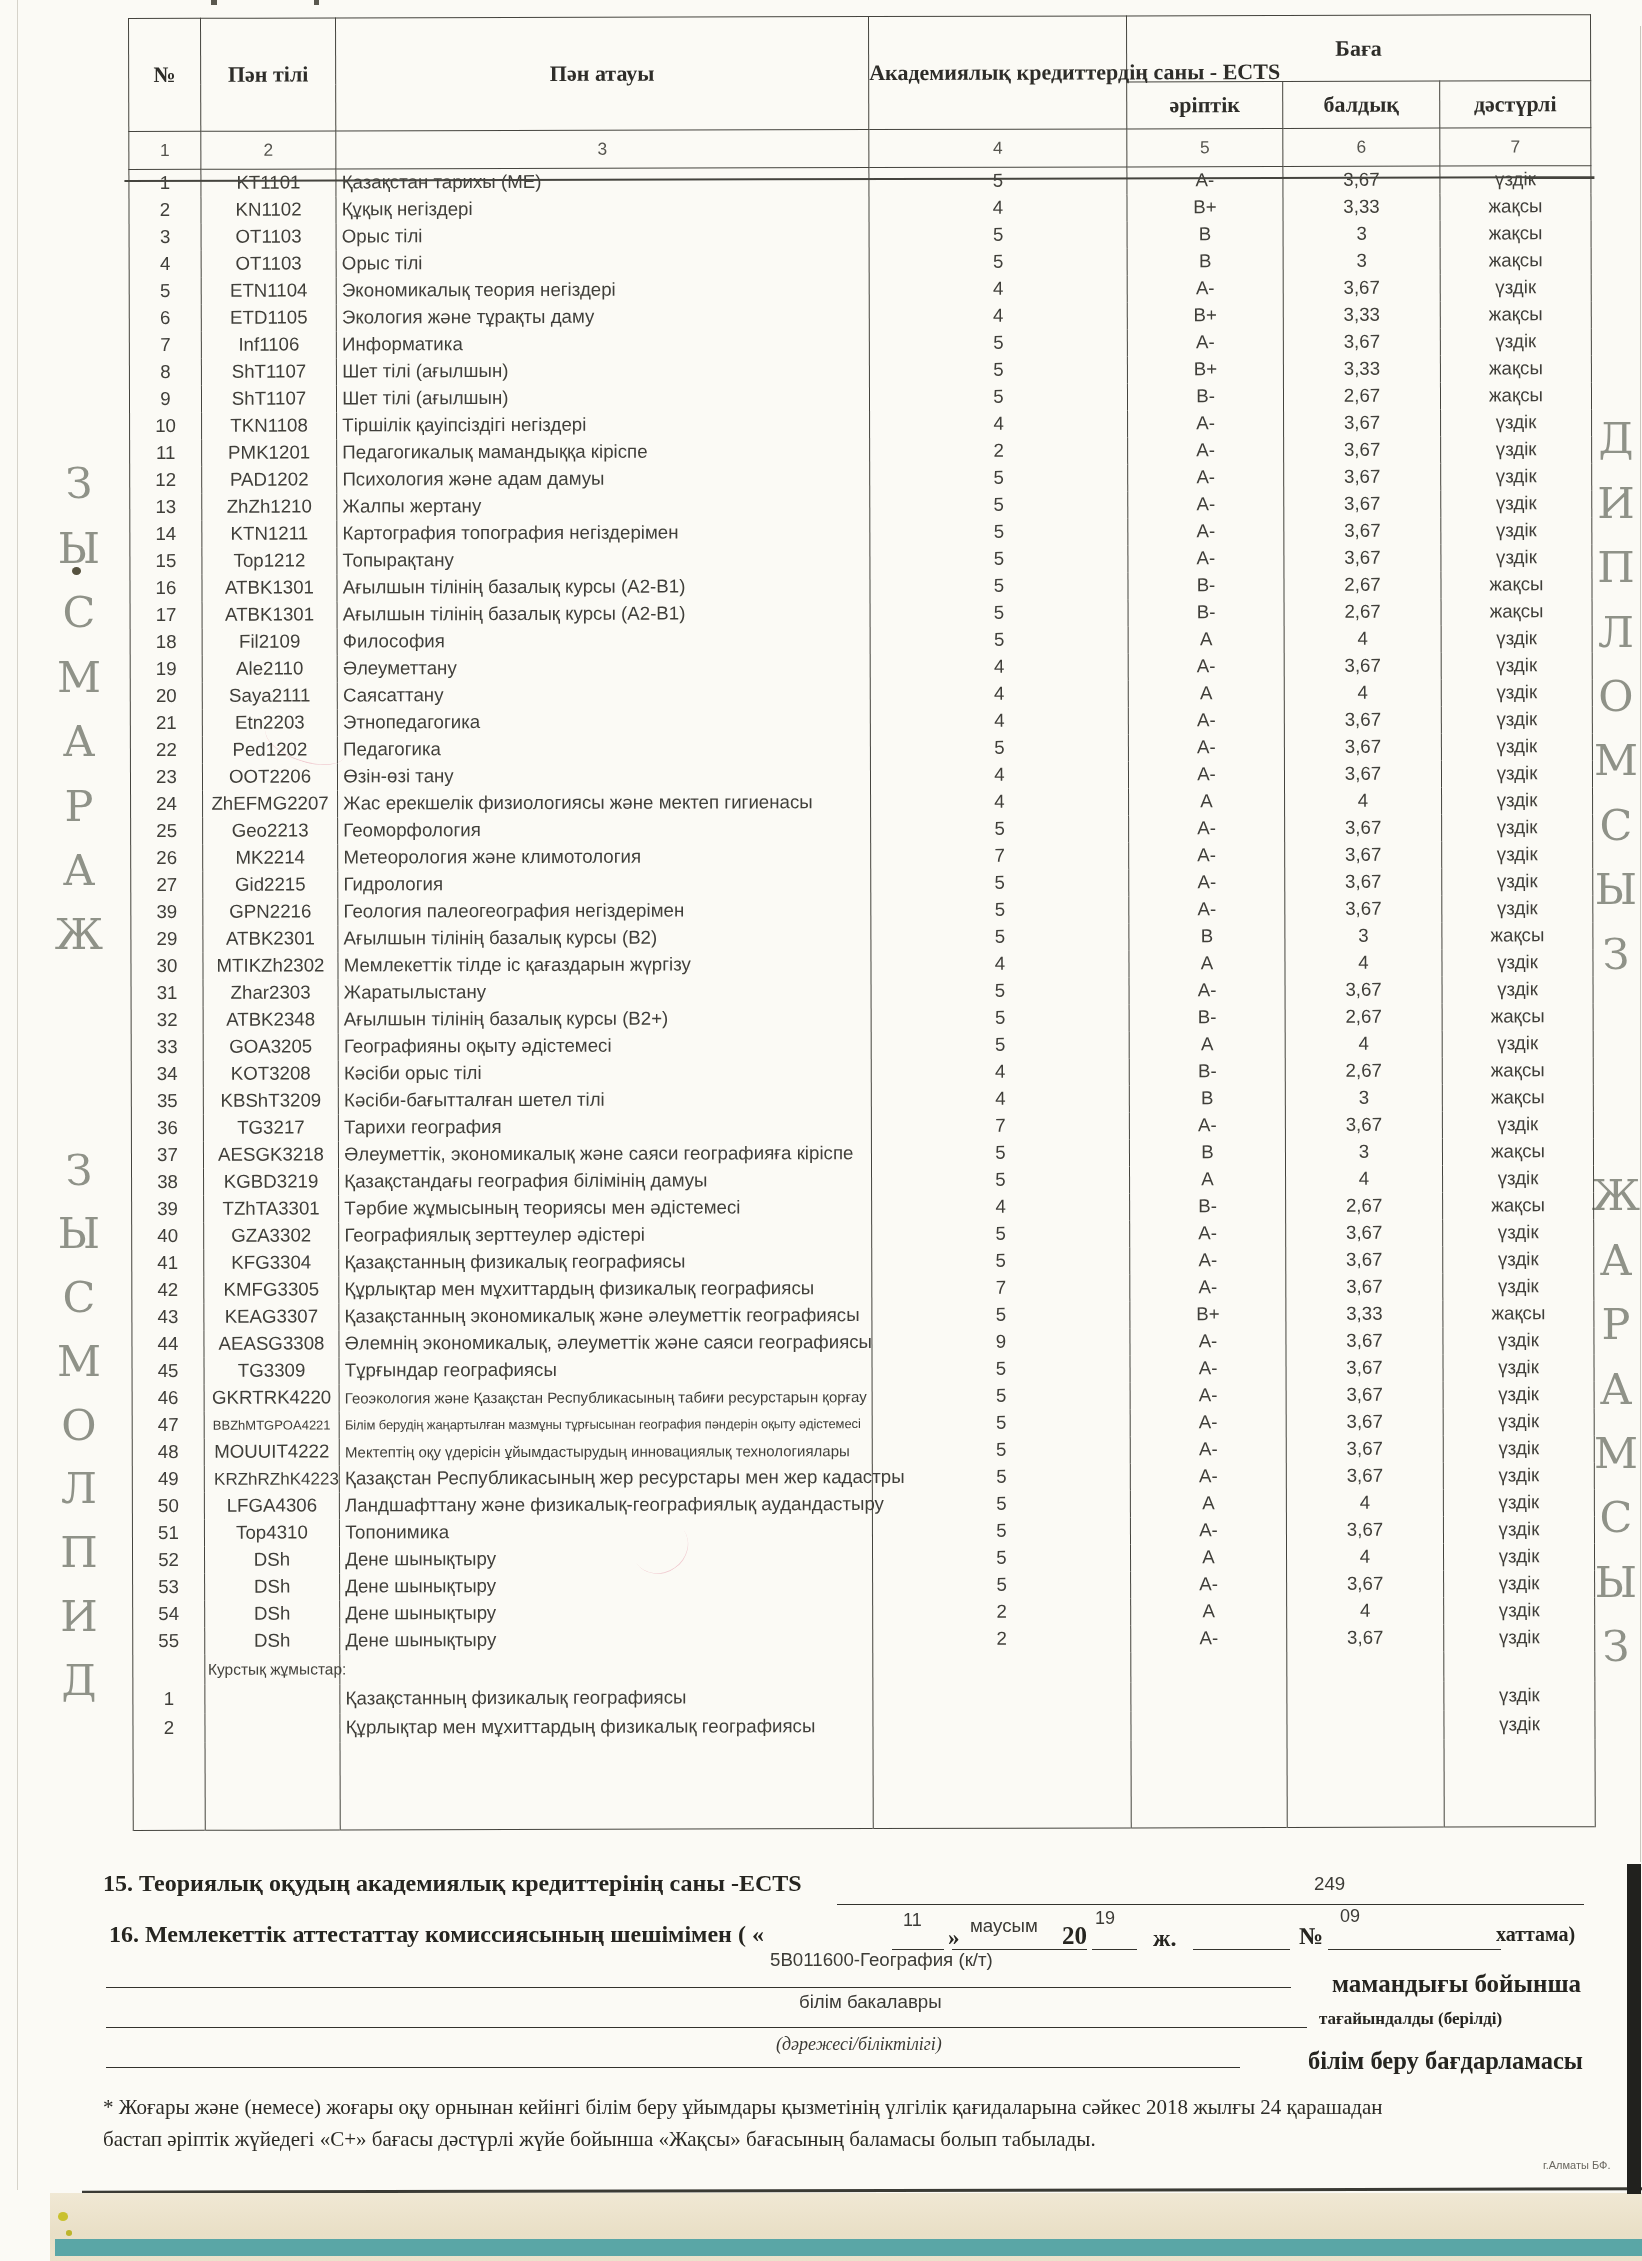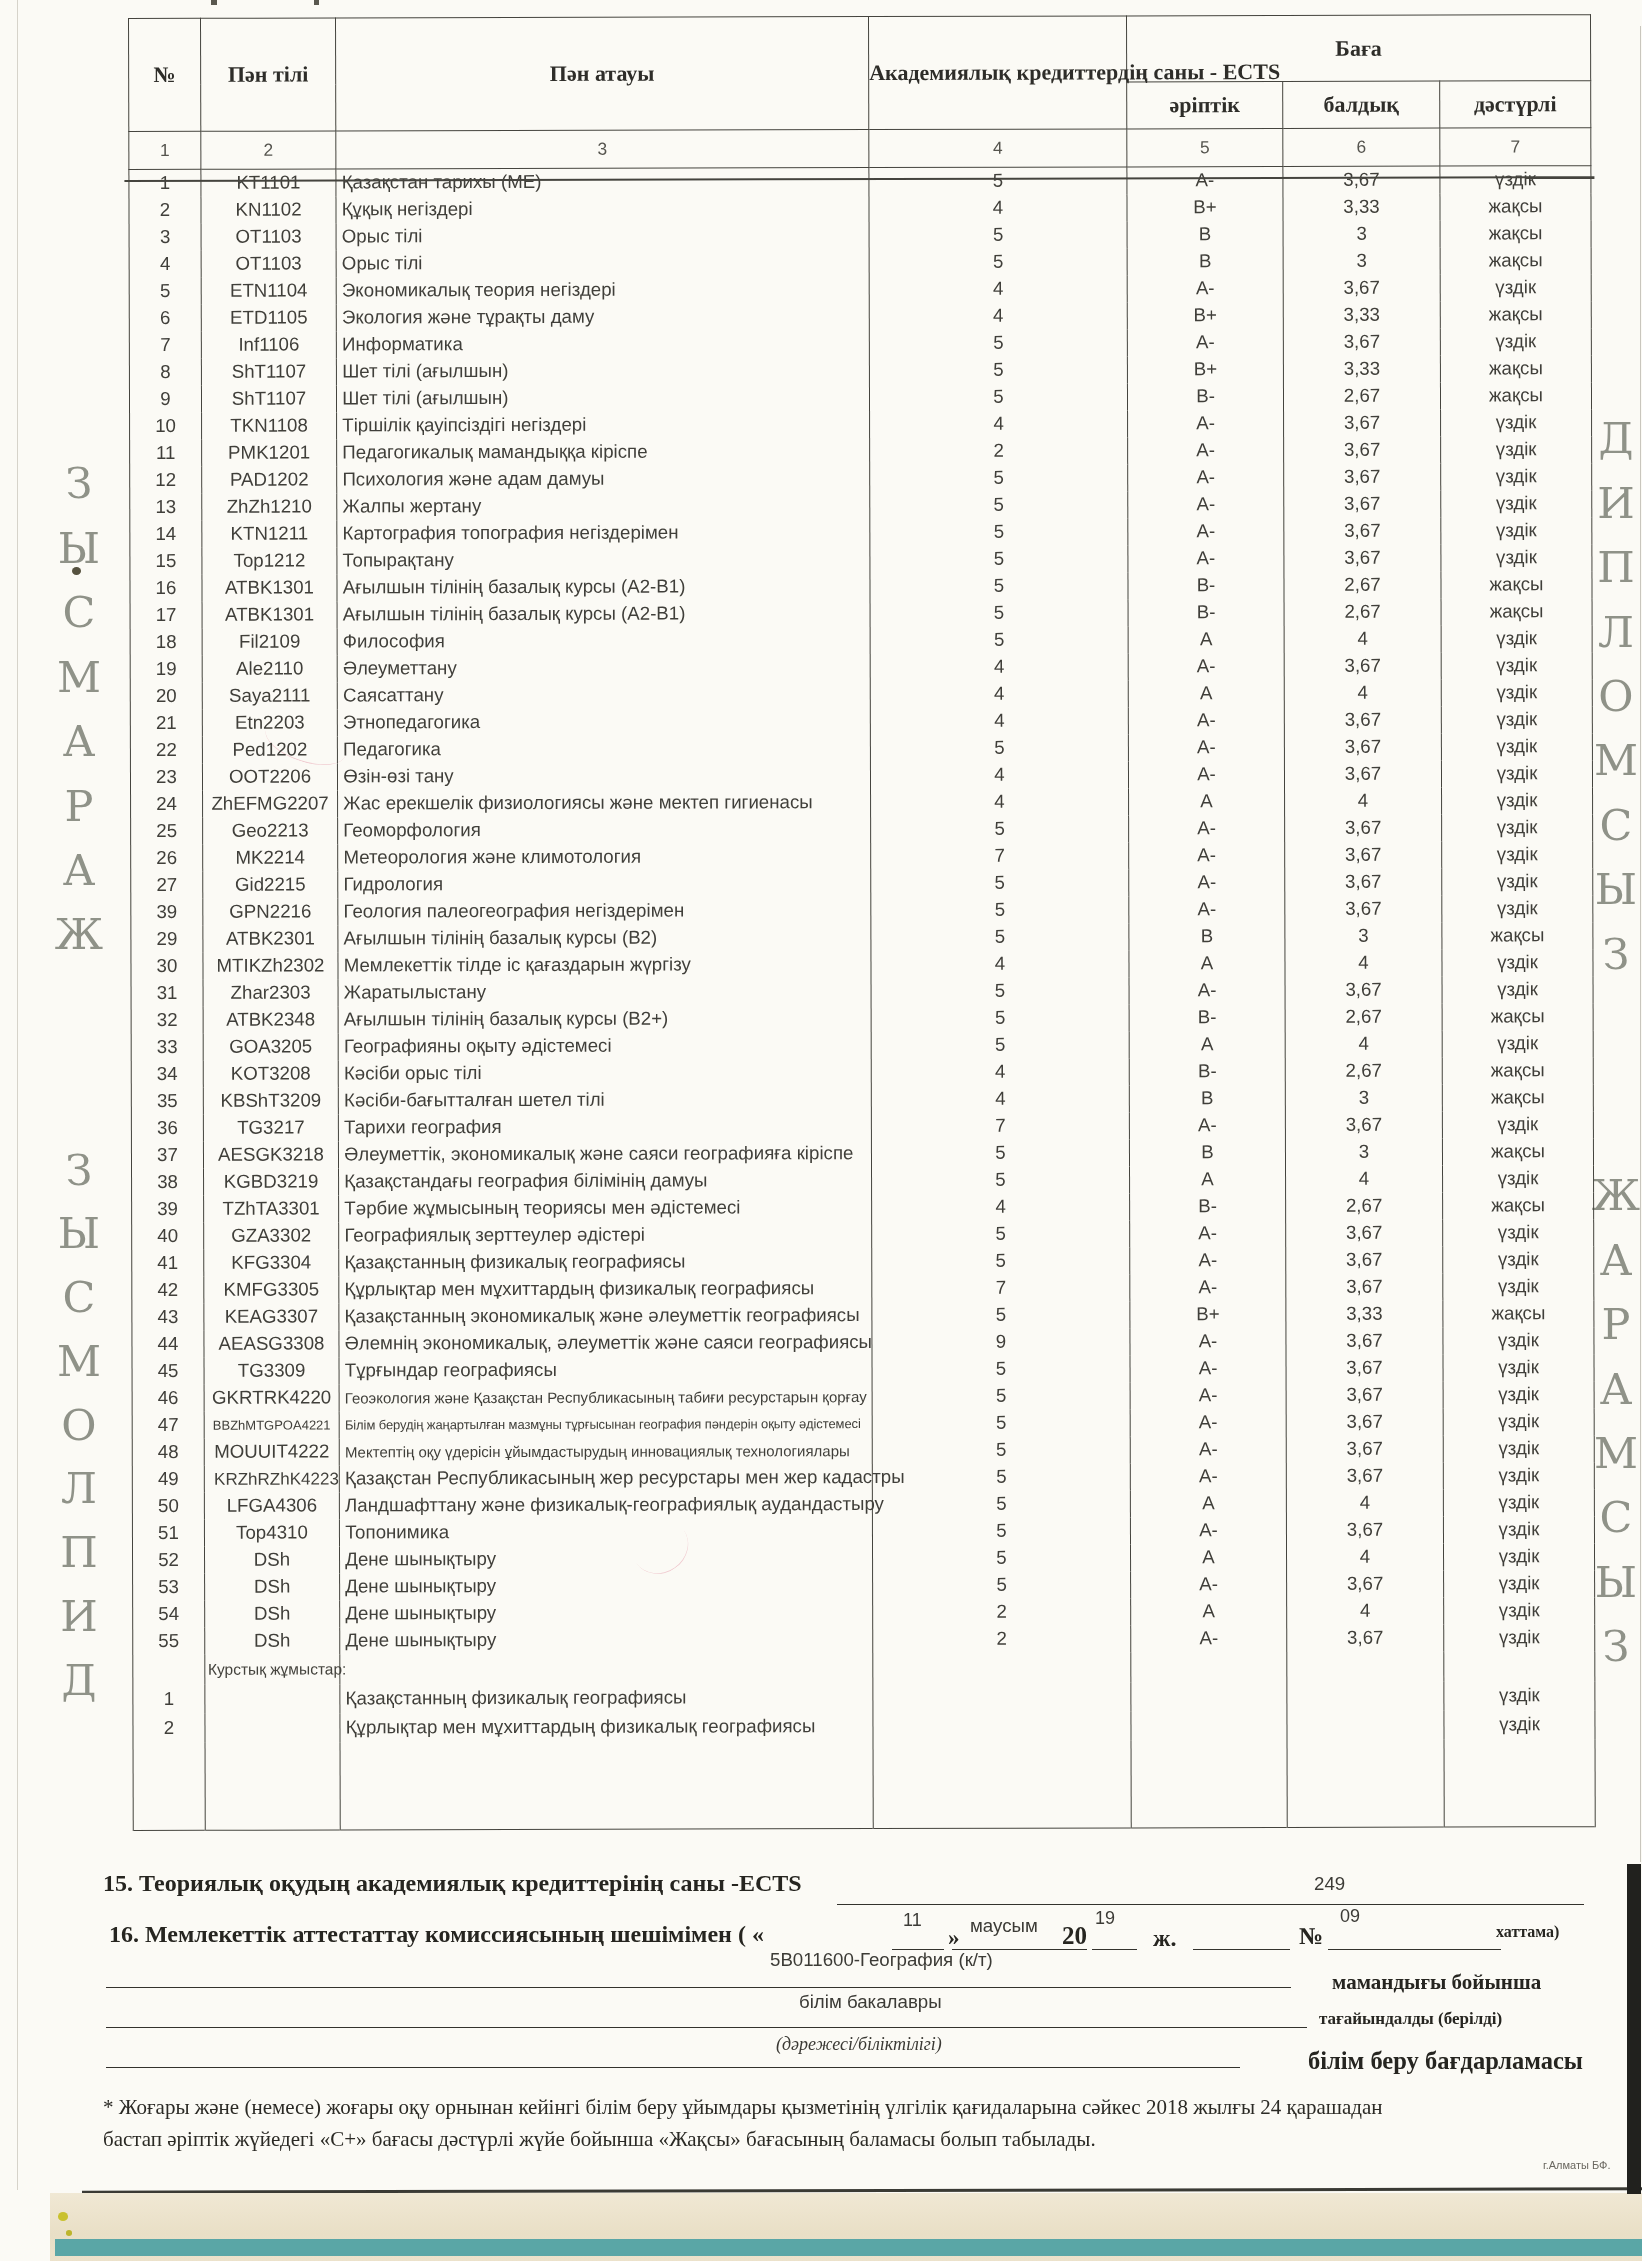--- a/index.html
+++ b/index.html
@@ -749,25 +749,25 @@
   <div class="abs typed" style="left:970px;top:1915px;font-size:18.7px;">маусым</div>
   <div class="rule" style="left:952px;top:1949px;width:135px;"></div>
   <div class="abs serifB" style="left:1062px;top:1922px;font-size:25px;">20</div>
   <div class="abs typed" style="left:1095px;top:1908px;font-size:18px;">19</div>
   <div class="rule" style="left:1092px;top:1949px;width:45px;"></div>
   <div class="abs serifB" style="left:1153px;top:1925px;font-size:24px;">ж.</div>
   <div class="rule" style="left:1193px;top:1949px;width:97px;"></div>
   <div class="abs serifB" style="left:1299px;top:1923px;font-size:24px;">№</div>
   <div class="abs typed" style="left:1340px;top:1906px;font-size:18px;">09</div>
   <div class="rule" style="left:1328px;top:1949px;width:173px;"></div>
-  <div class="abs serifB" style="left:1496px;top:1923px;font-size:16px;">хаттама)</div>
+  <div class="abs serifB" style="left:1496px;top:1923px;font-size:20px;">хаттама)</div>
 
   <div class="abs typed" style="left:770px;top:1949px;font-size:18.7px;">5В011600-География (к/т)</div>
   <div class="rule" style="left:106px;top:1987px;width:1185px;"></div>
-  <div class="abs serifB" style="left:1332px;top:1970px;font-size:21px;">мамандығы бойынша</div>
+  <div class="abs serifB" style="left:1332px;top:1970px;font-size:25px;">мамандығы бойынша</div>
 
   <div class="abs typed" style="left:799px;top:1991px;font-size:18.7px;">білім бакалавры</div>
   <div class="rule" style="left:106px;top:2027px;width:1201px;"></div>
   <div class="abs serifB" style="left:1319px;top:2009px;font-size:17px;">тағайындалды (берілді)</div>
 
   <div class="abs serifI" style="left:776px;top:2034px;font-size:18px;">(дәрежесі/біліктілігі)</div>
   <div class="abs serifB" style="left:1308px;top:2047px;font-size:24.5px;">білім беру бағдарламасы</div>
   <div class="rule" style="left:106px;top:2067px;width:1134px;"></div>
 
   <div class="abs footnote" style="left:103px;top:2095px;width:1495px;">* Жоғары және (немесе) жоғары оқу орнынан кейінгі білім беру ұйымдары қызметінің үлгілік қағидаларына сәйкес 2018 жылғы 24 қарашадан</div>

